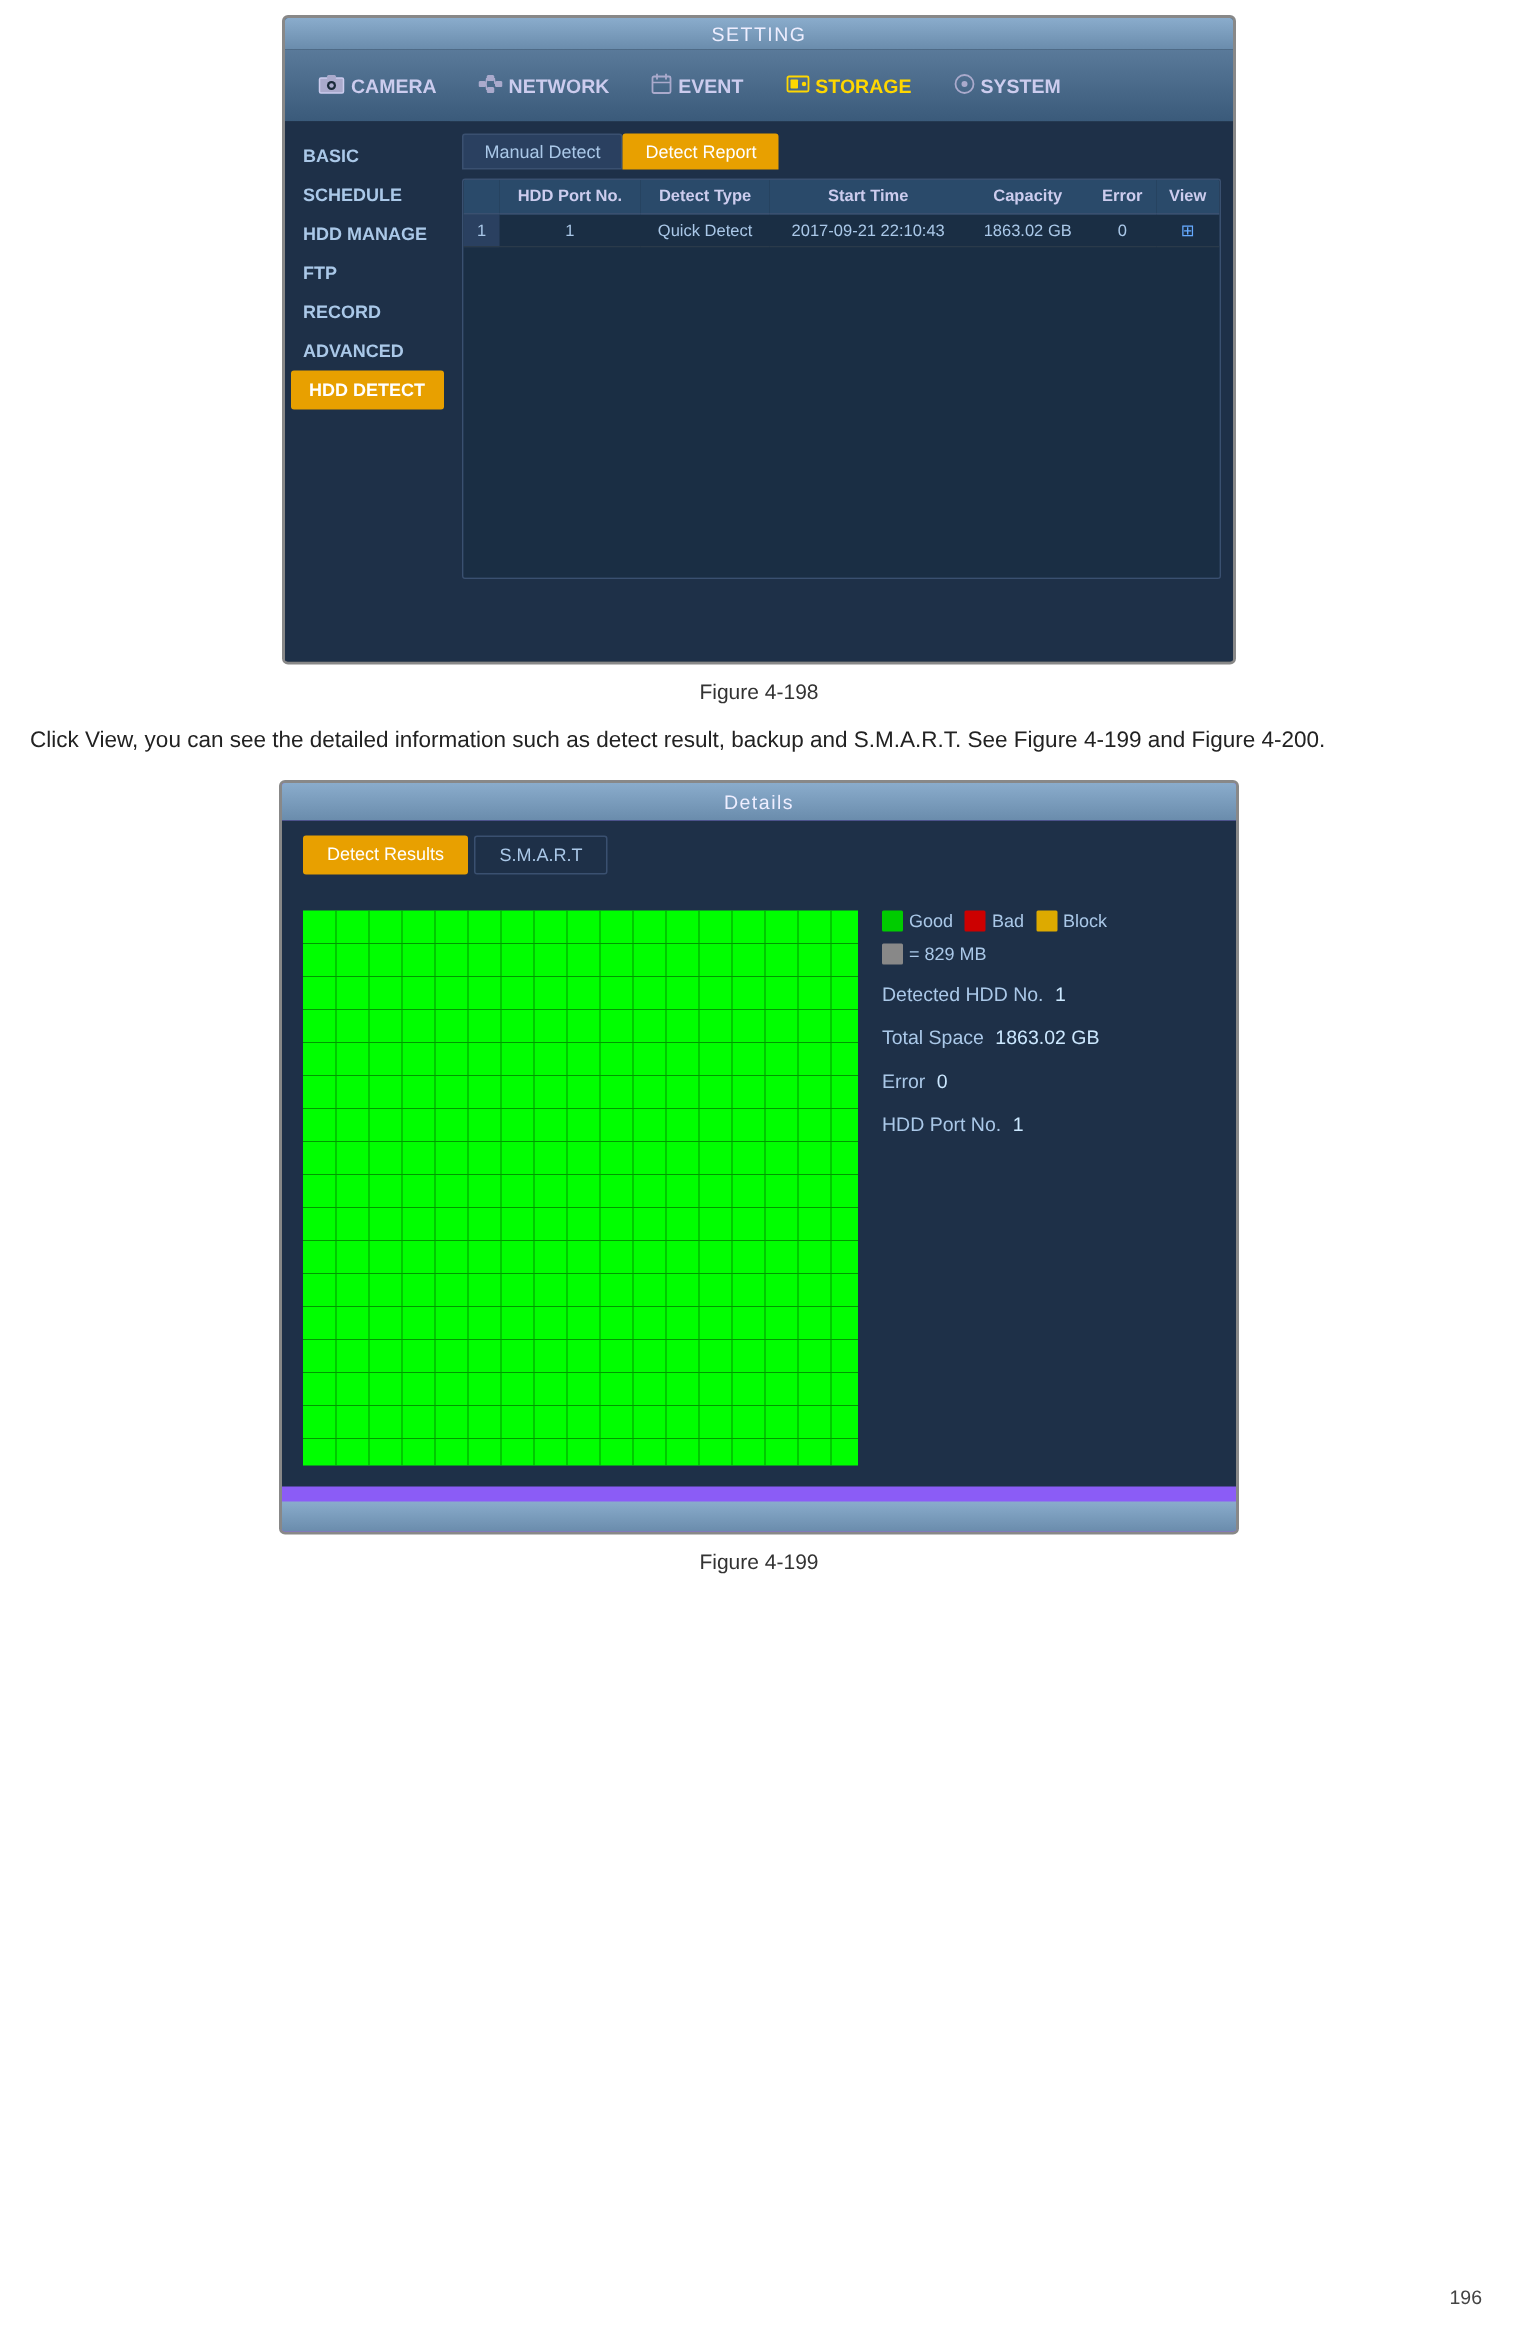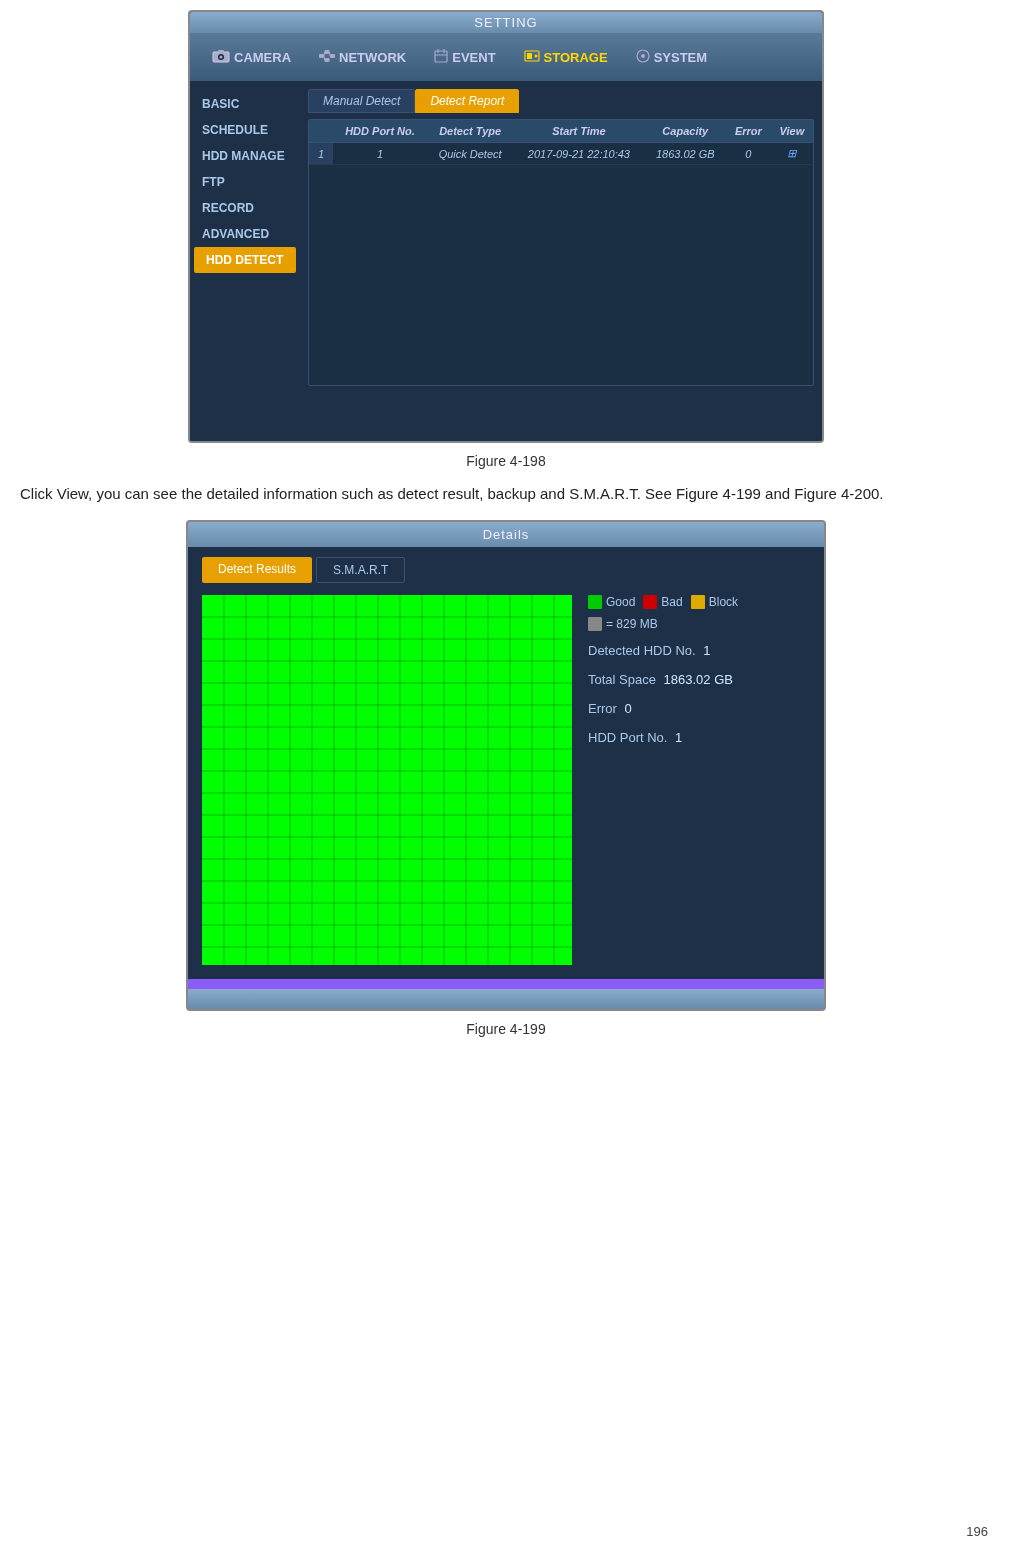--- a/index.html
+++ b/index.html
@@ -81,21 +81,20 @@
       background: #e8a000;
       color: #fff;
       border-radius: 2px;
       margin: 0 4px;
     }
 
     
     .dvr-main {
       flex: 1;
       padding: 8px;
-      font-style: italic;
     }
 
     
     .dvr-tabs {
       display: flex;
       gap: 0;
       margin-bottom: 6px;
     }
     .dvr-tab {
       padding: 4px 14px;
@@ -186,21 +185,21 @@
 
     .dvr-body2 {
       background: #1e3048;
       padding: 10px 14px 14px;
     }
 
     
     .dvr-tabs2 {
       display: flex;
       gap: 4px;
-      margin-bottom: 12px;
+      margin-bottom: 24px;
     }
     .dvr-tab2 {
       padding: 5px 16px;
       font-size: 12px;
       cursor: pointer;
       border-radius: 2px;
     }
     .dvr-tab2.active {
       background: #e8a000;
       color: #fff;

